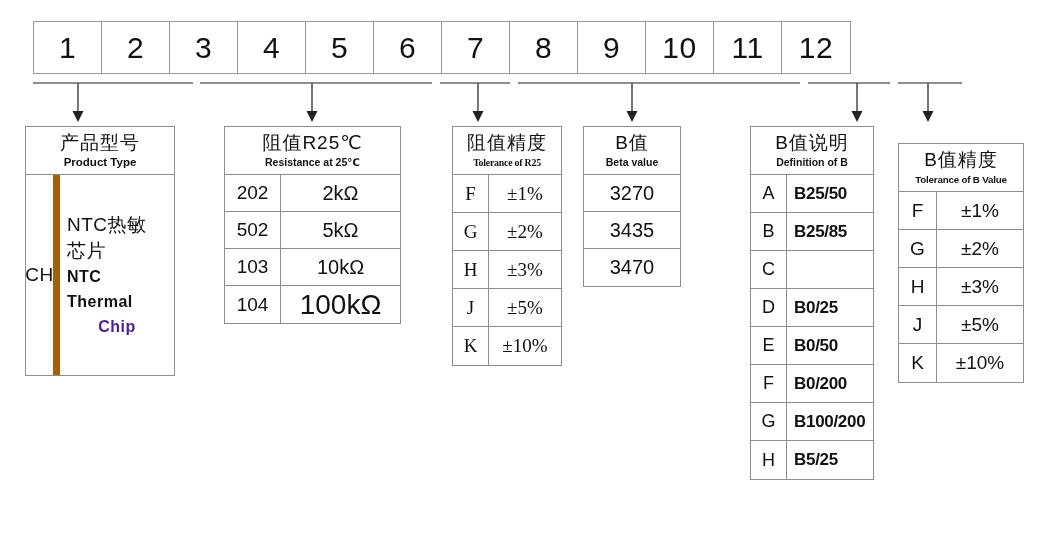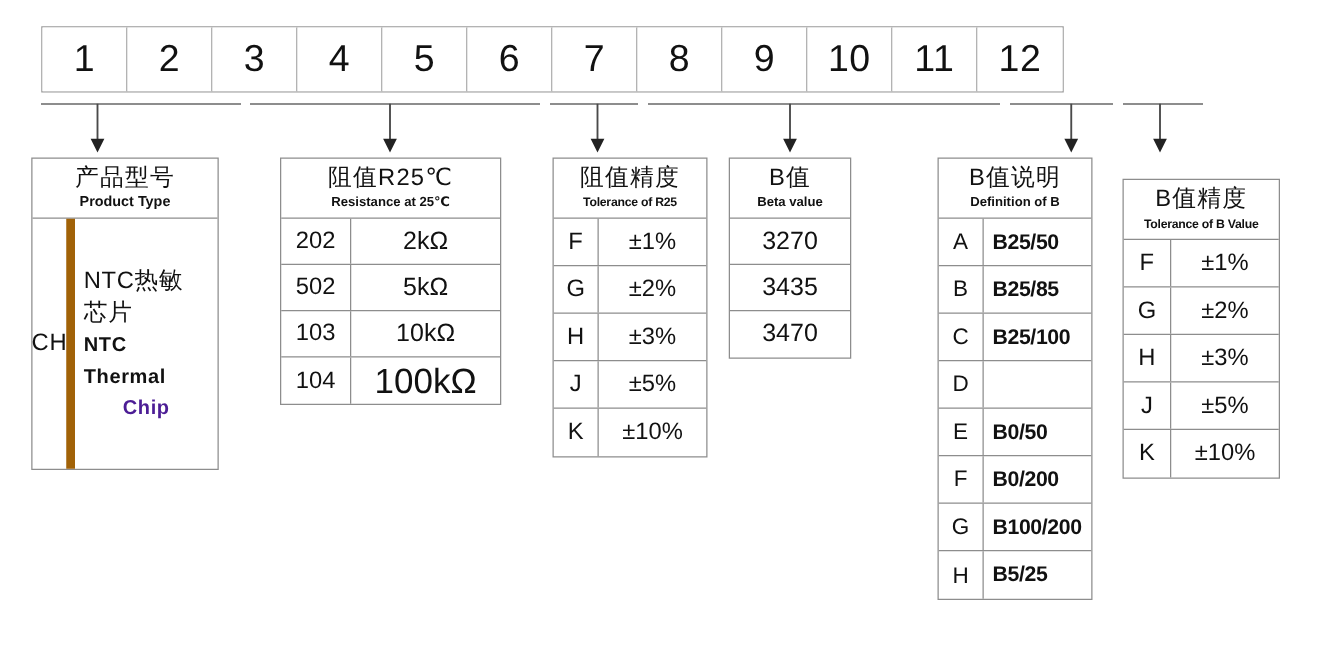--- a/index.html
+++ b/index.html
@@ -266,21 +266,21 @@
           <div class="gb-code" style="width: 56px;">103</div>
           <div class="gb-val" style="font-size: 20px;">10kΩ</div>
         </div>
         <div class="gb-row" style="height: 37px;">
           <div class="gb-code" style="width: 56px;">104</div>
           <div class="gb-val" style="font-size: 28px;">100kΩ</div>
         </div>
       </div>
   </div>
 
-  <div class="group-box" id="box-tol-r25" style="left:442px; top:126px; width:124px;">
+  <div class="group-box" id="box-tol-r25" style="left:452px; top:126px; width:110px;font-family:Liberation Serif, serif;">
     <div class="gb-head">
       <span class="cn">阻值精度</span>
       <span class="en xsmall">Tolerance of R25</span>
     </div>
     <div class="gb-rows">
         <div class="gb-row" style="height: 38px;">
           <div class="gb-code" style="width: 36px;">F</div>
           <div class="gb-val" style="font-size: 19px;">±1%</div>
         </div>
         <div class="gb-row" style="height: 38px;">
@@ -329,24 +329,24 @@
         <div class="gb-row" style="height: 38px;">
           <div class="gb-code" style="width: 36px; font-size: 18px;">A</div>
           <div class="gb-val bold-narrow">B25/50</div>
         </div>
         <div class="gb-row" style="height: 38px;">
           <div class="gb-code" style="width: 36px; font-size: 18px;">B</div>
           <div class="gb-val bold-narrow">B25/85</div>
         </div>
         <div class="gb-row" style="height: 38px;">
           <div class="gb-code" style="width: 36px; font-size: 18px;">C</div>
-          <div class="gb-val bold-narrow">B25/100</div>
         </div>
         <div class="gb-row" style="height: 38px;">
           <div class="gb-code" style="width: 36px; font-size: 18px;">D</div>
+          <div class="gb-val bold-narrow">B0/25</div>
         </div>
         <div class="gb-row" style="height: 38px;">
           <div class="gb-code" style="width: 36px; font-size: 18px;">E</div>
           <div class="gb-val bold-narrow">B0/50</div>
         </div>
         <div class="gb-row" style="height: 38px;">
           <div class="gb-code" style="width: 36px; font-size: 18px;">F</div>
           <div class="gb-val bold-narrow">B0/200</div>
         </div>
         <div class="gb-row" style="height: 38px;">

